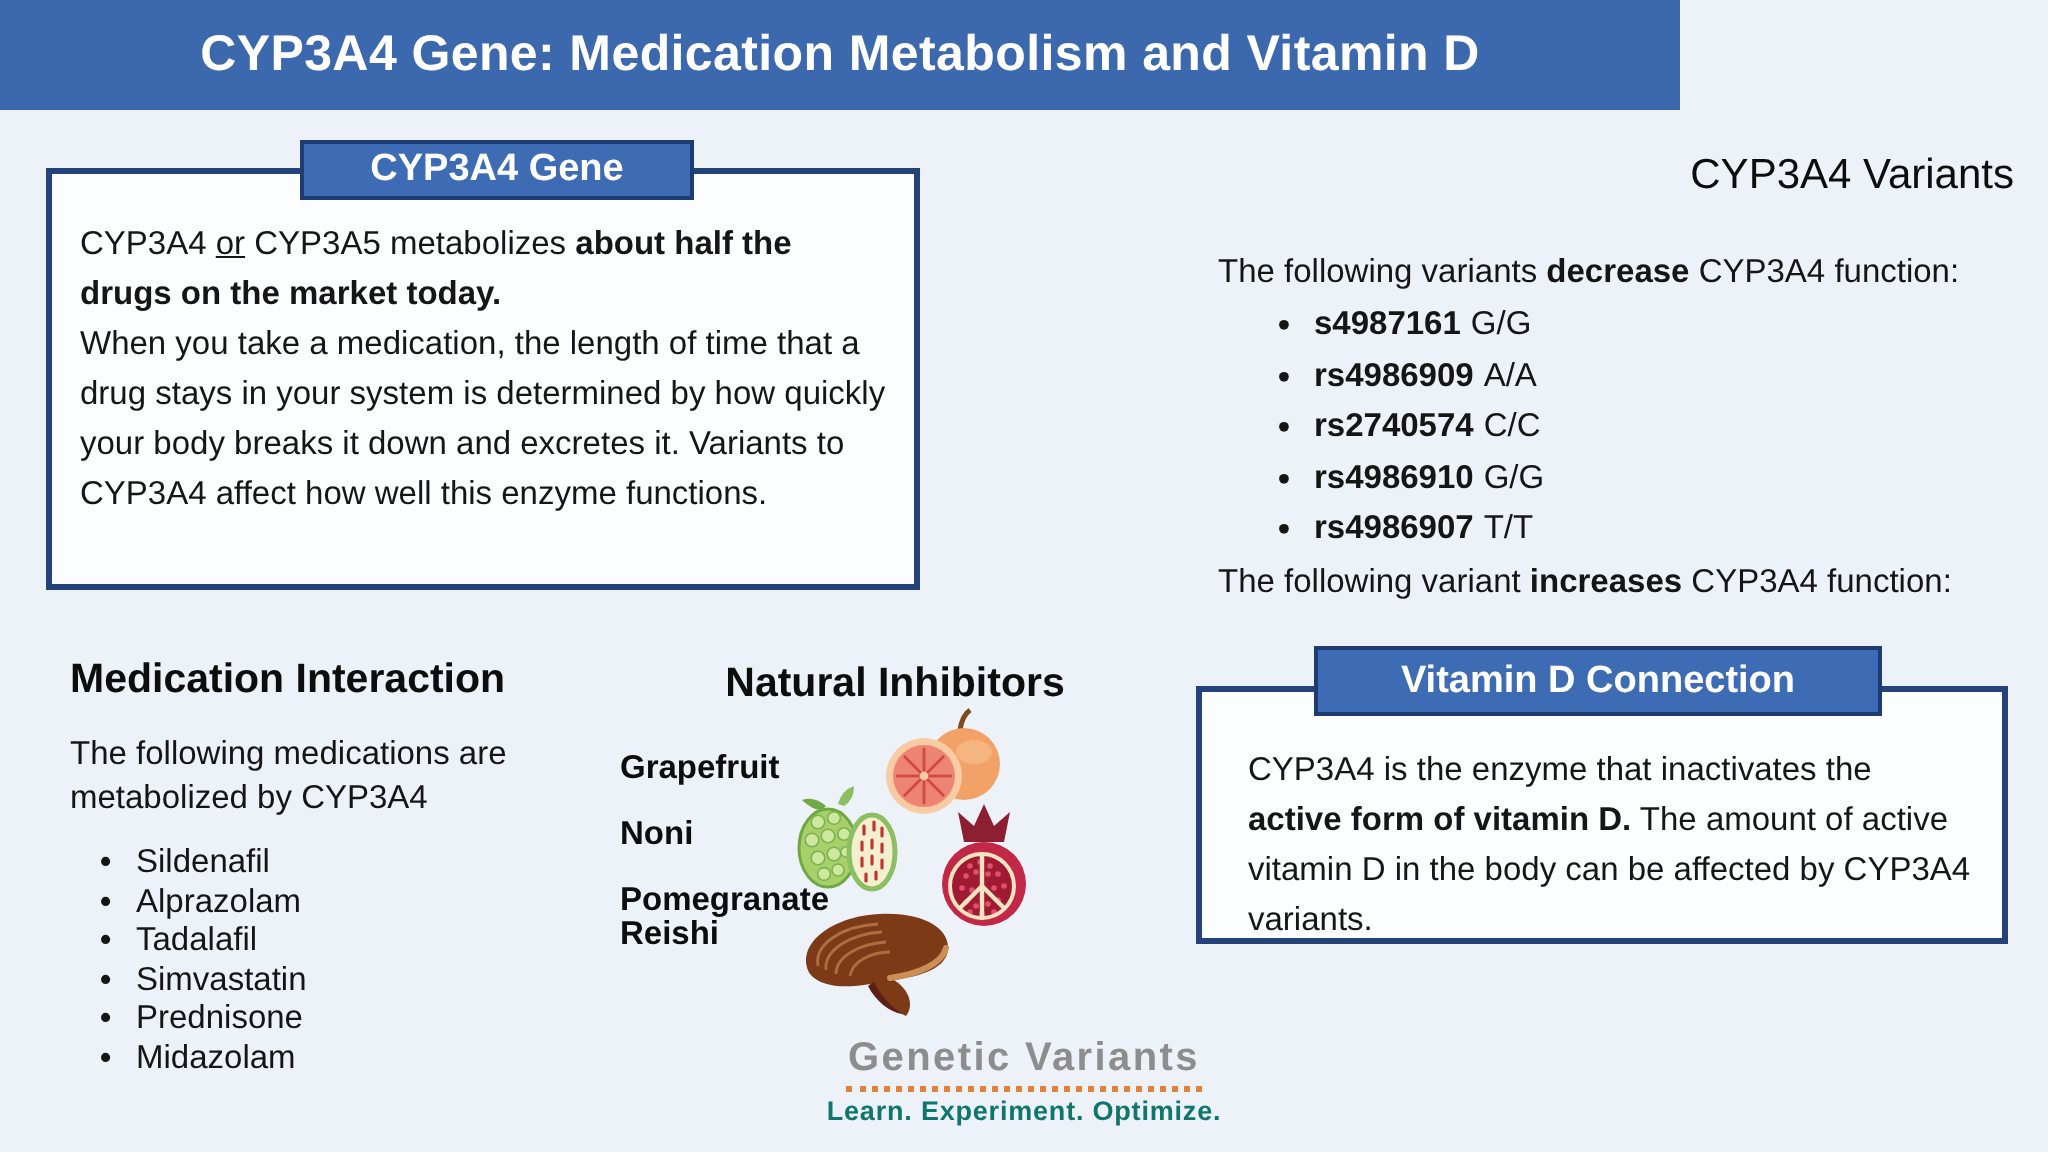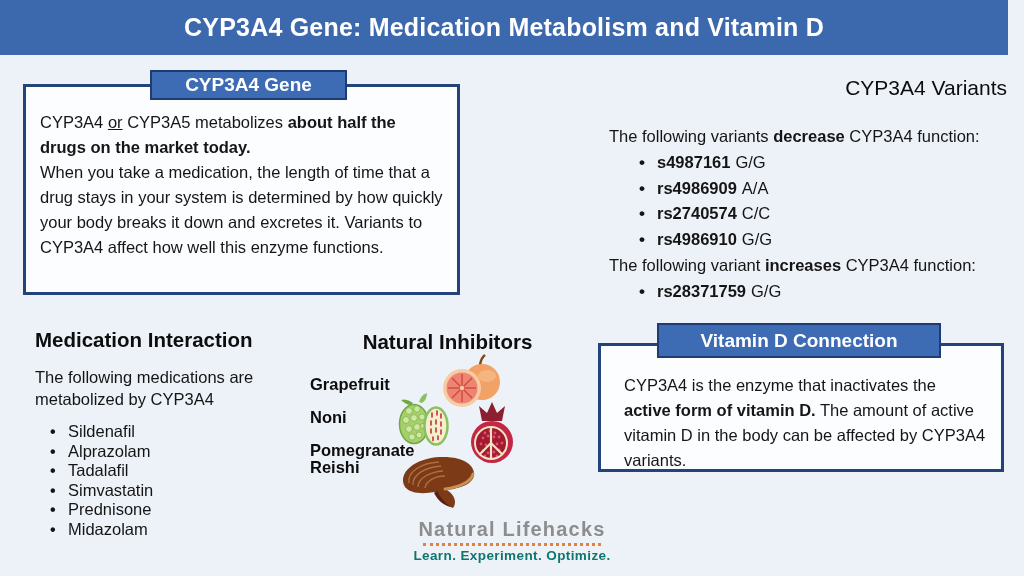--- a/index.html
+++ b/index.html
@@ -7,21 +7,21 @@
   body {
     font-family: "Liberation Sans", "DejaVu Sans", sans-serif;
     background: #edf2f9;
     color: #151515;
     position: relative;
   }
   .canvas { position: absolute; inset: 0; width: 1024px; height: 576px; background: #edf2f9; }
 
   
   .banner {
-    position: absolute; left: 0; top: 0; width: 1008px; height: 55px;
+    position: absolute; left: 0; top: 0; width: 840px; height: 55px;
     background: #3c68ae;
   }
   .banner h1 {
     color: #ffffff; font-size: 25px; font-weight: 700;
     text-align: center; line-height: 55px; letter-spacing: 0.2px;
   }
 
   
   .callout {
     position: absolute; background: #fcfdff;
@@ -104,25 +104,23 @@
   </section>
 
   <section class="variants">
     <h2>CYP3A4 Variants</h2>
     <p class="intro"><span>The following variants </span><strong>decrease</strong><span> CYP3A4 function:</span></p>
     <ul>
       <li><strong>s4987161</strong><span class="geno">G/G</span></li>
       <li><strong>rs4986909</strong><span class="geno">A/A</span></li>
       <li><strong>rs2740574</strong><span class="geno">C/C</span></li>
       <li><strong>rs4986910</strong><span class="geno">G/G</span></li>
+      <li><strong>rs4986907</strong><span class="geno">T/T</span></li>
     </ul>
     <p class="intro"><span>The following variant </span><strong>increases</strong><span> CYP3A4 function:</span></p>
-    <ul>
-      <li><strong>rs28371759</strong><span class="geno">G/G</span></li>
-    </ul>
   </section>
 
   <section class="medication">
     <h2>Medication Interaction</h2>
     <p class="intro">The following medications are metabolized by CYP3A4</p>
     <ul>
       <li>Sildenafil</li>
       <li>Alprazolam</li>
       <li>Tadalafil</li>
       <li>Simvastatin</li>
@@ -238,18 +236,18 @@
   <div class="tab vitd-tab">
     <span>Vitamin D Connection</span>
   </div>
   <section class="callout vitd-box">
     <div class="inner">
       <p class="body-text"><span>CYP3A4 is the enzyme that inactivates the </span><strong>active form of vitamin D.</strong><span> The amount of active vitamin D in the body can be affected by CYP3A4 variants.</span></p>
     </div>
   </section>
 
   <footer class="logo">
-    <div class="name">Natural Lifehacks</div>
+    <div class="name">Genetic Variants</div>
     <div class="dots"></div>
     <div class="tagline">Learn. Experiment. Optimize.</div>
   </footer>
 
 </div>
 
 </body></html>

